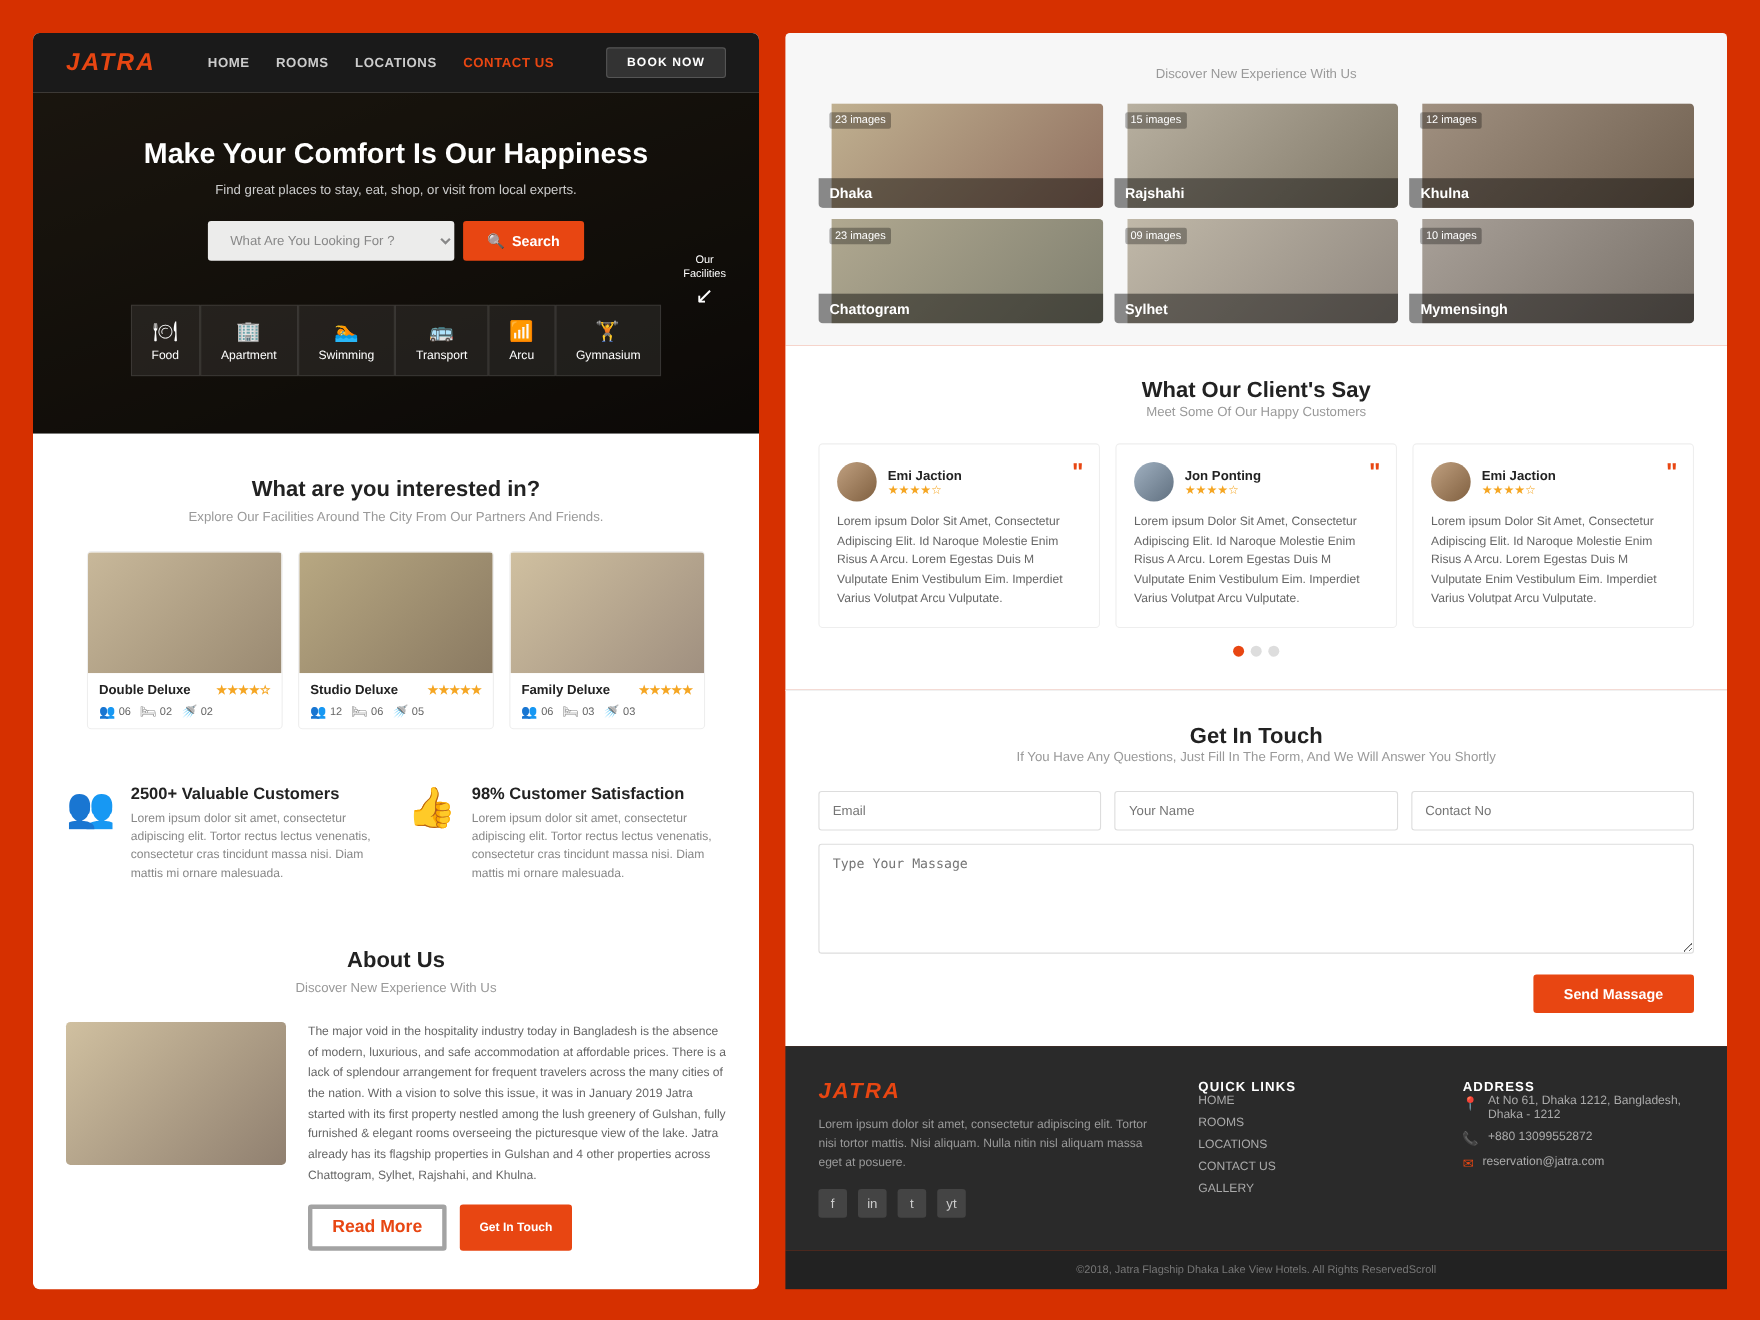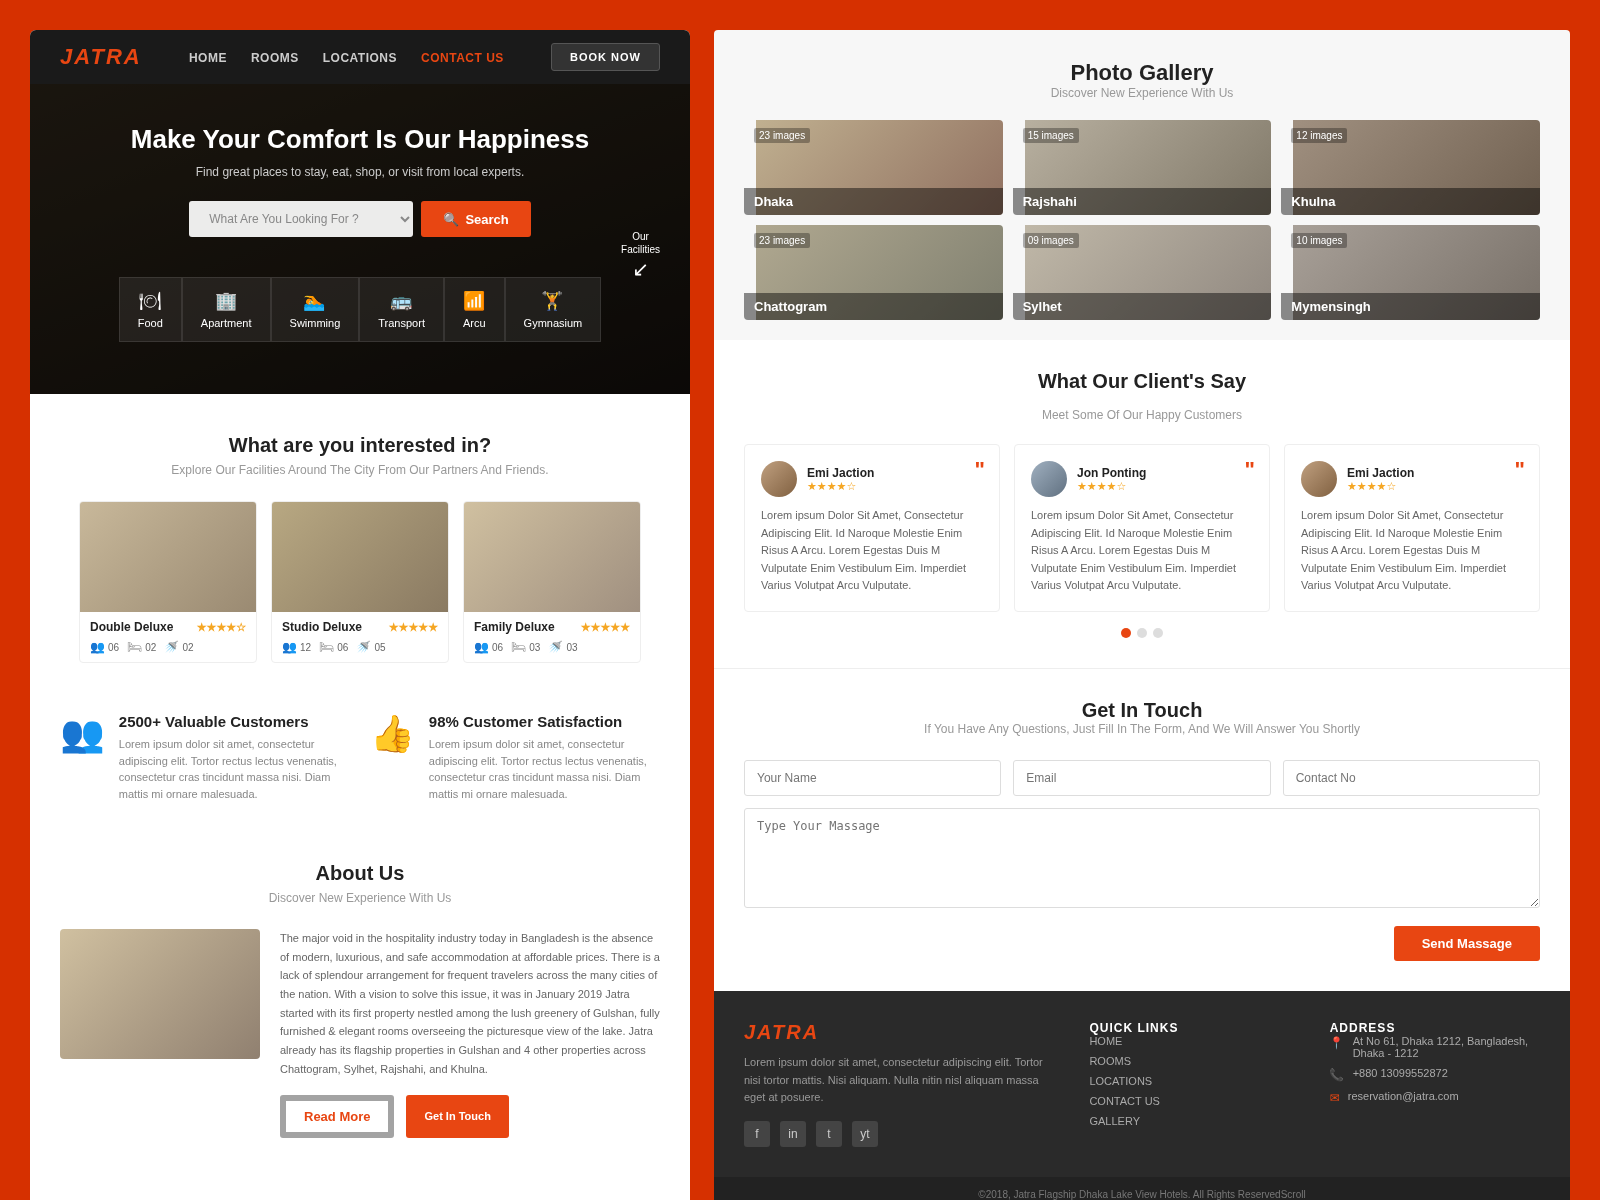--- a/index.html
+++ b/index.html
@@ -258,25 +258,25 @@
       font-size: 11px;
       color: #666;
       line-height: 1.7;
     }
     .about-btns {
       display: flex;
       gap: 12px;
       margin-top: 16px;
     }
     .btn-outline {
-      border: 6px solid #a3a3a3;
+      border: 4px solid #a3a3a3;
       color: #e84612;
       background: transparent;
       padding: 8px 18px;
-      font-size: 13px;
+      font-size: 16px;
       font-weight: 700;
       border-radius: 3px;
       cursor: pointer;
     }
     .btn-solid {
       background: #e84612;
       color: #fff;
       border: none;
       padding: 8px 18px;
       font-size: 11px;
@@ -366,21 +366,20 @@
       font-size: 20px;
       font-weight: 700;
       color: #222;
       text-align: center;
     }
     .testimonials-sub {
       font-size: 12px;
       color: #999;
       text-align: center;
       margin-bottom: 22px;
-      margin-top: 15px;
     }
     .testimonials-grid {
       display: flex;
       gap: 14px;
     }
     .testimonial-card {
       flex: 1;
       border: 1px solid #eee;
       border-radius: 4px;
       padding: 16px;
@@ -782,21 +781,20 @@
         </div>
       </div>
     </div>
   </div>
 
 </div>
 
 <div class="right-panel">
 
   <div class="photo-gallery">
-    <h2 class="gallery-title">Photo Gallery</h2>
     <p class="gallery-sub">Discover New Experience With Us</p>
     <div class="gallery-grid">
 
       <div class="gallery-item">
         <div class="gallery-bg g1"></div>
         <div class="gallery-count">23 images</div>
         <div class="gallery-label">Dhaka</div>
       </div>
 
       <div class="gallery-item">
@@ -878,22 +876,22 @@
       <div class="dot active"></div>
       <div class="dot"></div>
       <div class="dot"></div>
     </div>
   </div>
 
   <div class="contact-section">
     <h2 class="contact-title">Get In Touch</h2>
     <p class="contact-sub">If You Have Any Questions, Just Fill In The Form, And We Will Answer You Shortly</p>
     <div class="contact-row">
+      <input type="email" class="contact-input" placeholder="Email" style="">
       <input type="text" class="contact-input" placeholder="Your Name" style="">
-      <input type="email" class="contact-input" placeholder="Email" style="">
       <input type="tel" class="contact-input" placeholder="Contact No" style="">
     </div>
     <textarea class="contact-textarea" placeholder="Type Your Massage" style=""></textarea>
     <div class="clearfix">
       <button class="send-btn">Send Massage</button>
     </div>
   </div>
 
   <div class="footer">
     <div class="footer-brand">

